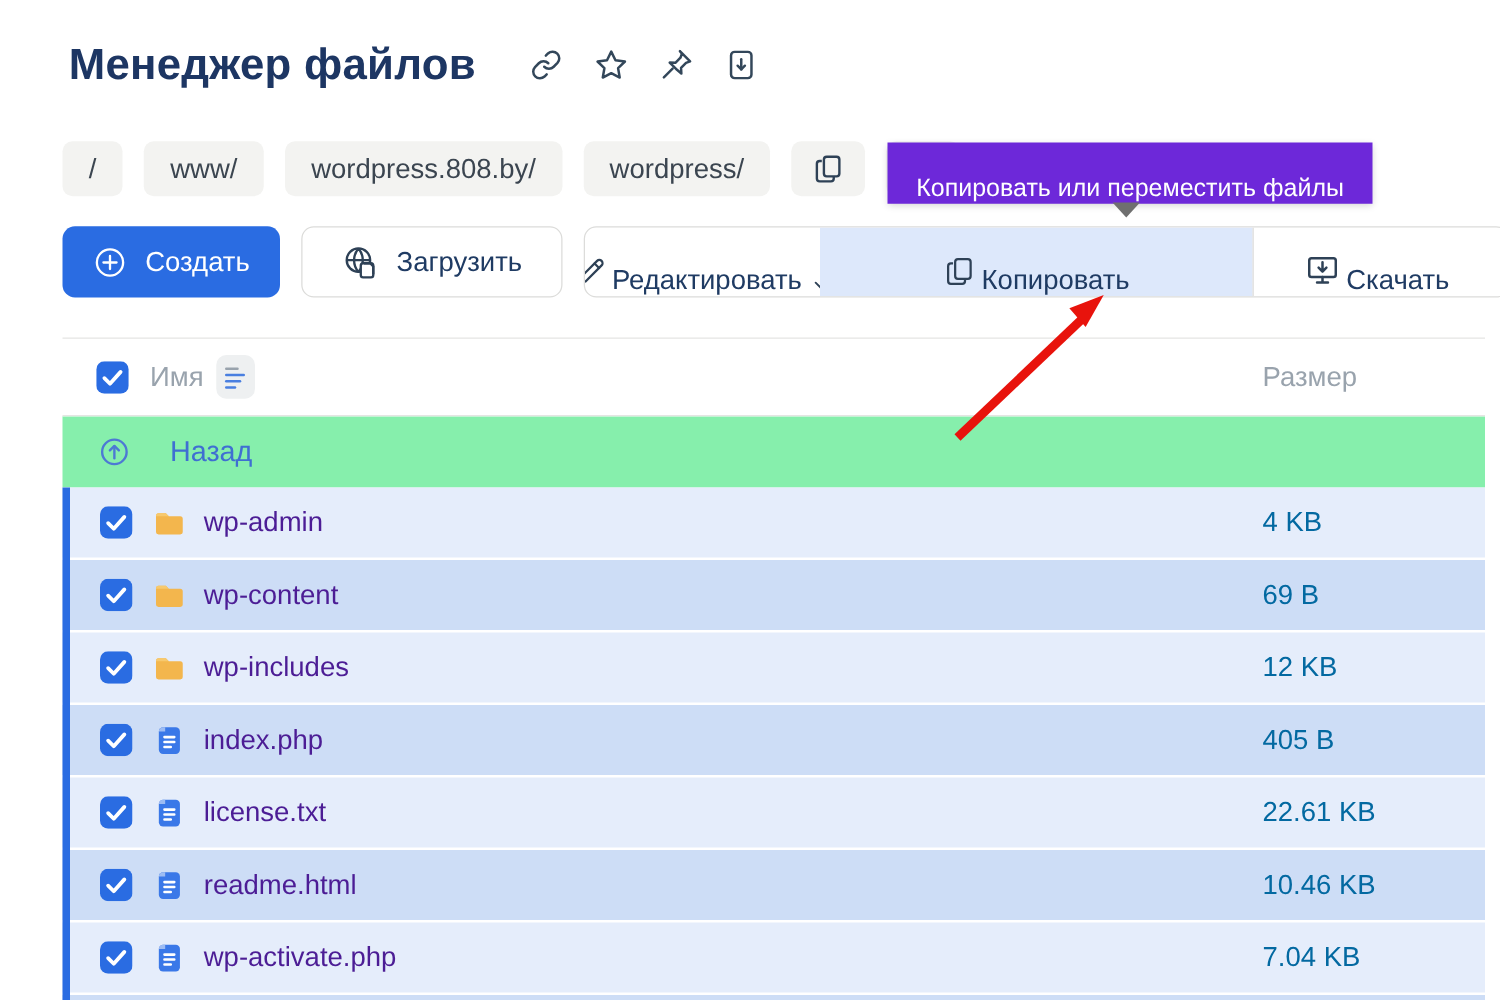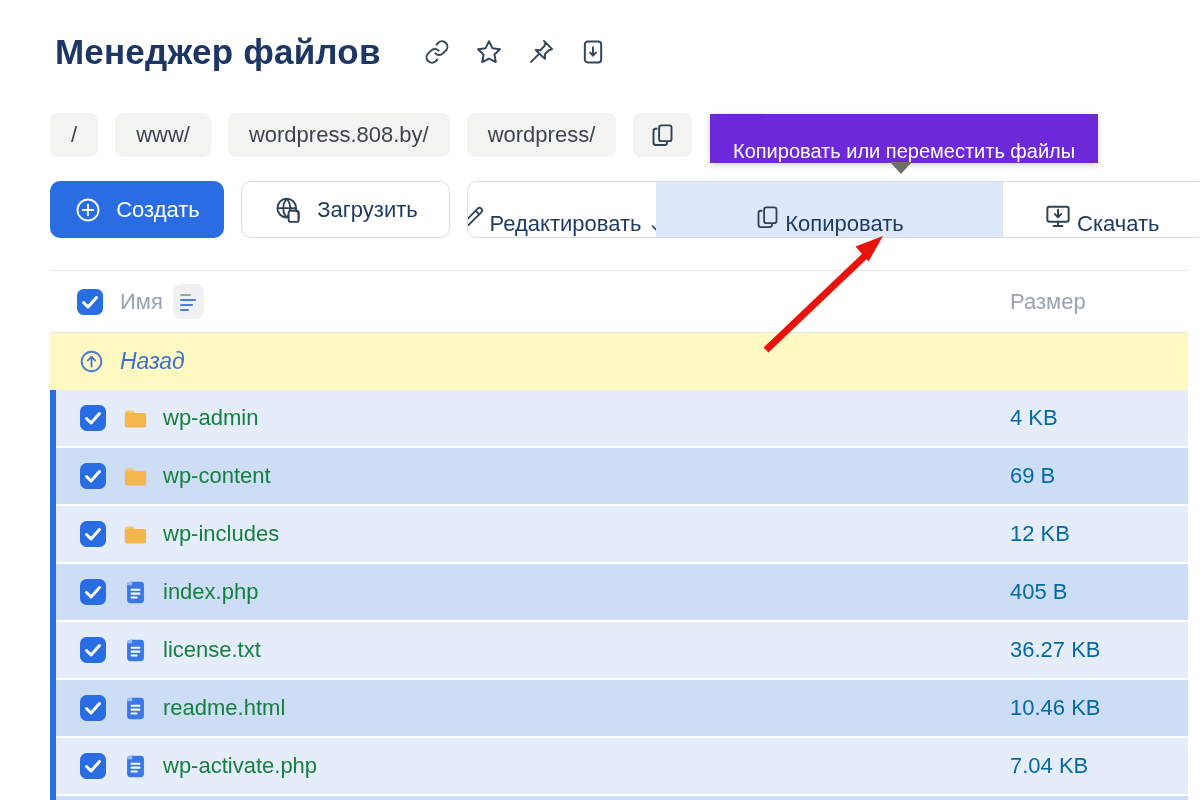--- a/index.html
+++ b/index.html
@@ -71,36 +71,36 @@
     display:flex; align-items:center; padding-left:27px; position:relative;
   }
   .th-name { font-size:22px; color:#99a3ad; margin-left:17px; }
   .sort-chip {
     margin-left:10px; width:31px; height:35px; background:#eef0f1; border-radius:8px;
     display:flex; align-items:center; justify-content:center; cursor:pointer;
   }
   .col-size { position:absolute; left:960px; font-size:22px; color:#99a3ad; }
 
   .back-row {
-    height:57px; background:#fef9c3; display:flex; align-items:center; gap:15px;
-    padding-left:28px; cursor:pointer;font-style:italic;
+    height:57px; background:#86efac; display:flex; align-items:center; gap:31px;
+    padding-left:28px; cursor:pointer;
   }
   .back-row .back-icon { width:27px; height:27px; color:#4d79d4; display:inline-flex; }
   .back-label { font-size:23px; color:#3f6fd2; }
 
   .rows { position:relative; }
   .file-row {
     height:56px; margin-bottom:2px; display:flex; align-items:center; padding-left:30px;
     position:relative; cursor:pointer;
   }
   .file-row.light { background:#e5edfb; }
   .file-row.dark  { background:#cdddf6; }
   .row-icon { width:27px; height:27px; margin-left:16px; display:inline-flex; }
   .row-icon svg { width:100%; height:100%; }
-  .row-name { font-size:22px; color:#15803d; margin-left:14px; }
+  .row-name { font-size:22px; color:#4c1d95; margin-left:14px; }
   .row-size { position:absolute; left:960px; font-size:22px; color:#0369a1; }
   .checkbox { width:26px; height:26px; display:inline-flex; cursor:pointer; flex:none; }
   .checkbox svg { width:100%; height:100%; }
 
   .left-bar { position:absolute; left:0; top:120px; bottom:0; width:6px; background:#2a6ce2; z-index:5; }
   .sliver { height:6px; background:#cdddf6; }
 </style>
 </head>
 <body>
 
@@ -350,21 +350,21 @@
             </svg>
     </span>
     <span class="row-icon">
             <svg viewBox="0 0 24 24">
               <rect x="4.5" y="2.5" width="15" height="19" rx="3" fill="#3a78e8"></rect>
               <path d="M4.5 5.5a3 3 0 0 1 3-3h1.5v3h-4.5z" fill="#9dbcf3"></path>
               <path d="M8.5 9.5h7M8.5 13h7M8.5 16.5h4.5" stroke="#fff" stroke-width="1.8" stroke-linecap="round"></path>
             </svg>
           </span>
     <span class="row-name">license.txt</span>
-    <span class="row-size">36.27 KB</span>
+    <span class="row-size">22.61 KB</span>
   </div>
 
   <div class="file-row dark">
     <span class="checkbox">
       <svg viewBox="0 0 26 26">
               <rect width="26" height="26" rx="6.5" fill="#2a6ce2"></rect>
               <path d="M6.5 13.5l4.5 4.5L19.5 8.5" fill="none" stroke="#fff" stroke-width="3" stroke-linecap="round" stroke-linejoin="round"></path>
             </svg>
     </span>
     <span class="row-icon">

